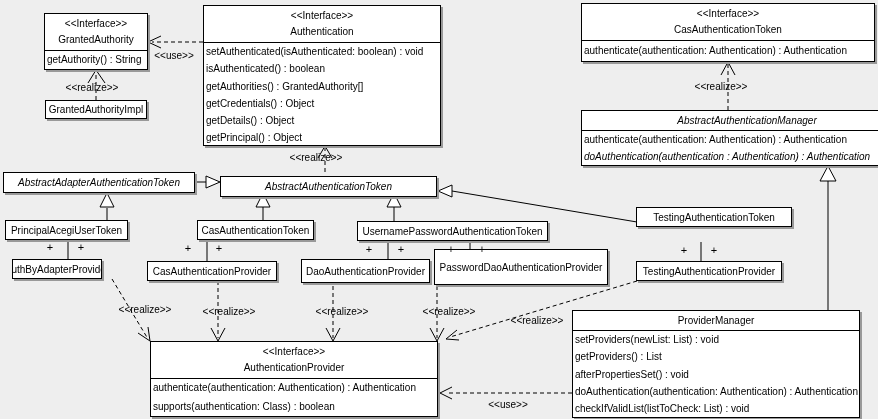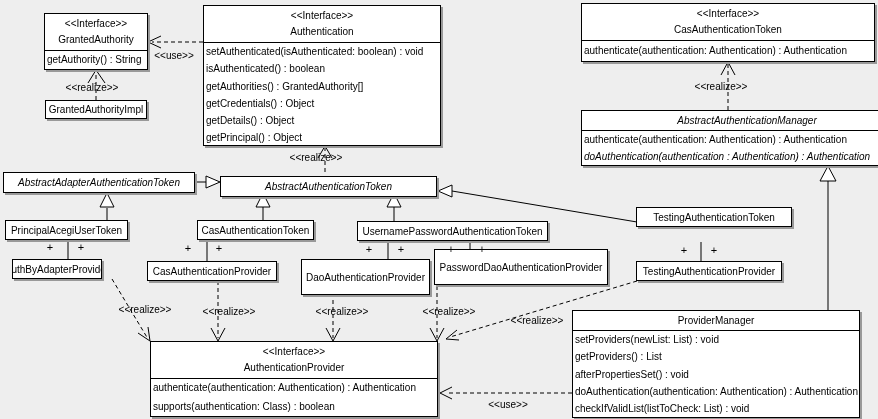--- a/index.html
+++ b/index.html
@@ -186,21 +186,21 @@
   </div>
 
   <div class="uml-box" style="left:12px;top:259px;width:90px;height:20px;">
     <div class="nameonly">AuthByAdapterProvider</div>
   </div>
 
   <div class="uml-box" style="left:147px;top:261px;width:130px;height:20px;">
     <div class="nameonly">CasAuthenticationProvider</div>
   </div>
 
-  <div class="uml-box" style="left:301px;top:259px;width:129px;height:36px;">
+  <div class="uml-box" style="left:301px;top:259px;width:129px;height:24px;">
     <div class="nameonly">DaoAuthenticationProvider</div>
   </div>
 
   <div class="uml-box" style="left:434px;top:249px;width:174px;height:36px;">
     <div class="nameonly">PasswordDaoAuthenticationProvider</div>
   </div>
 
   <div class="uml-box" style="left:636px;top:261px;width:146px;height:20px;">
     <div class="nameonly">TestingAuthenticationProvider</div>
   </div>

